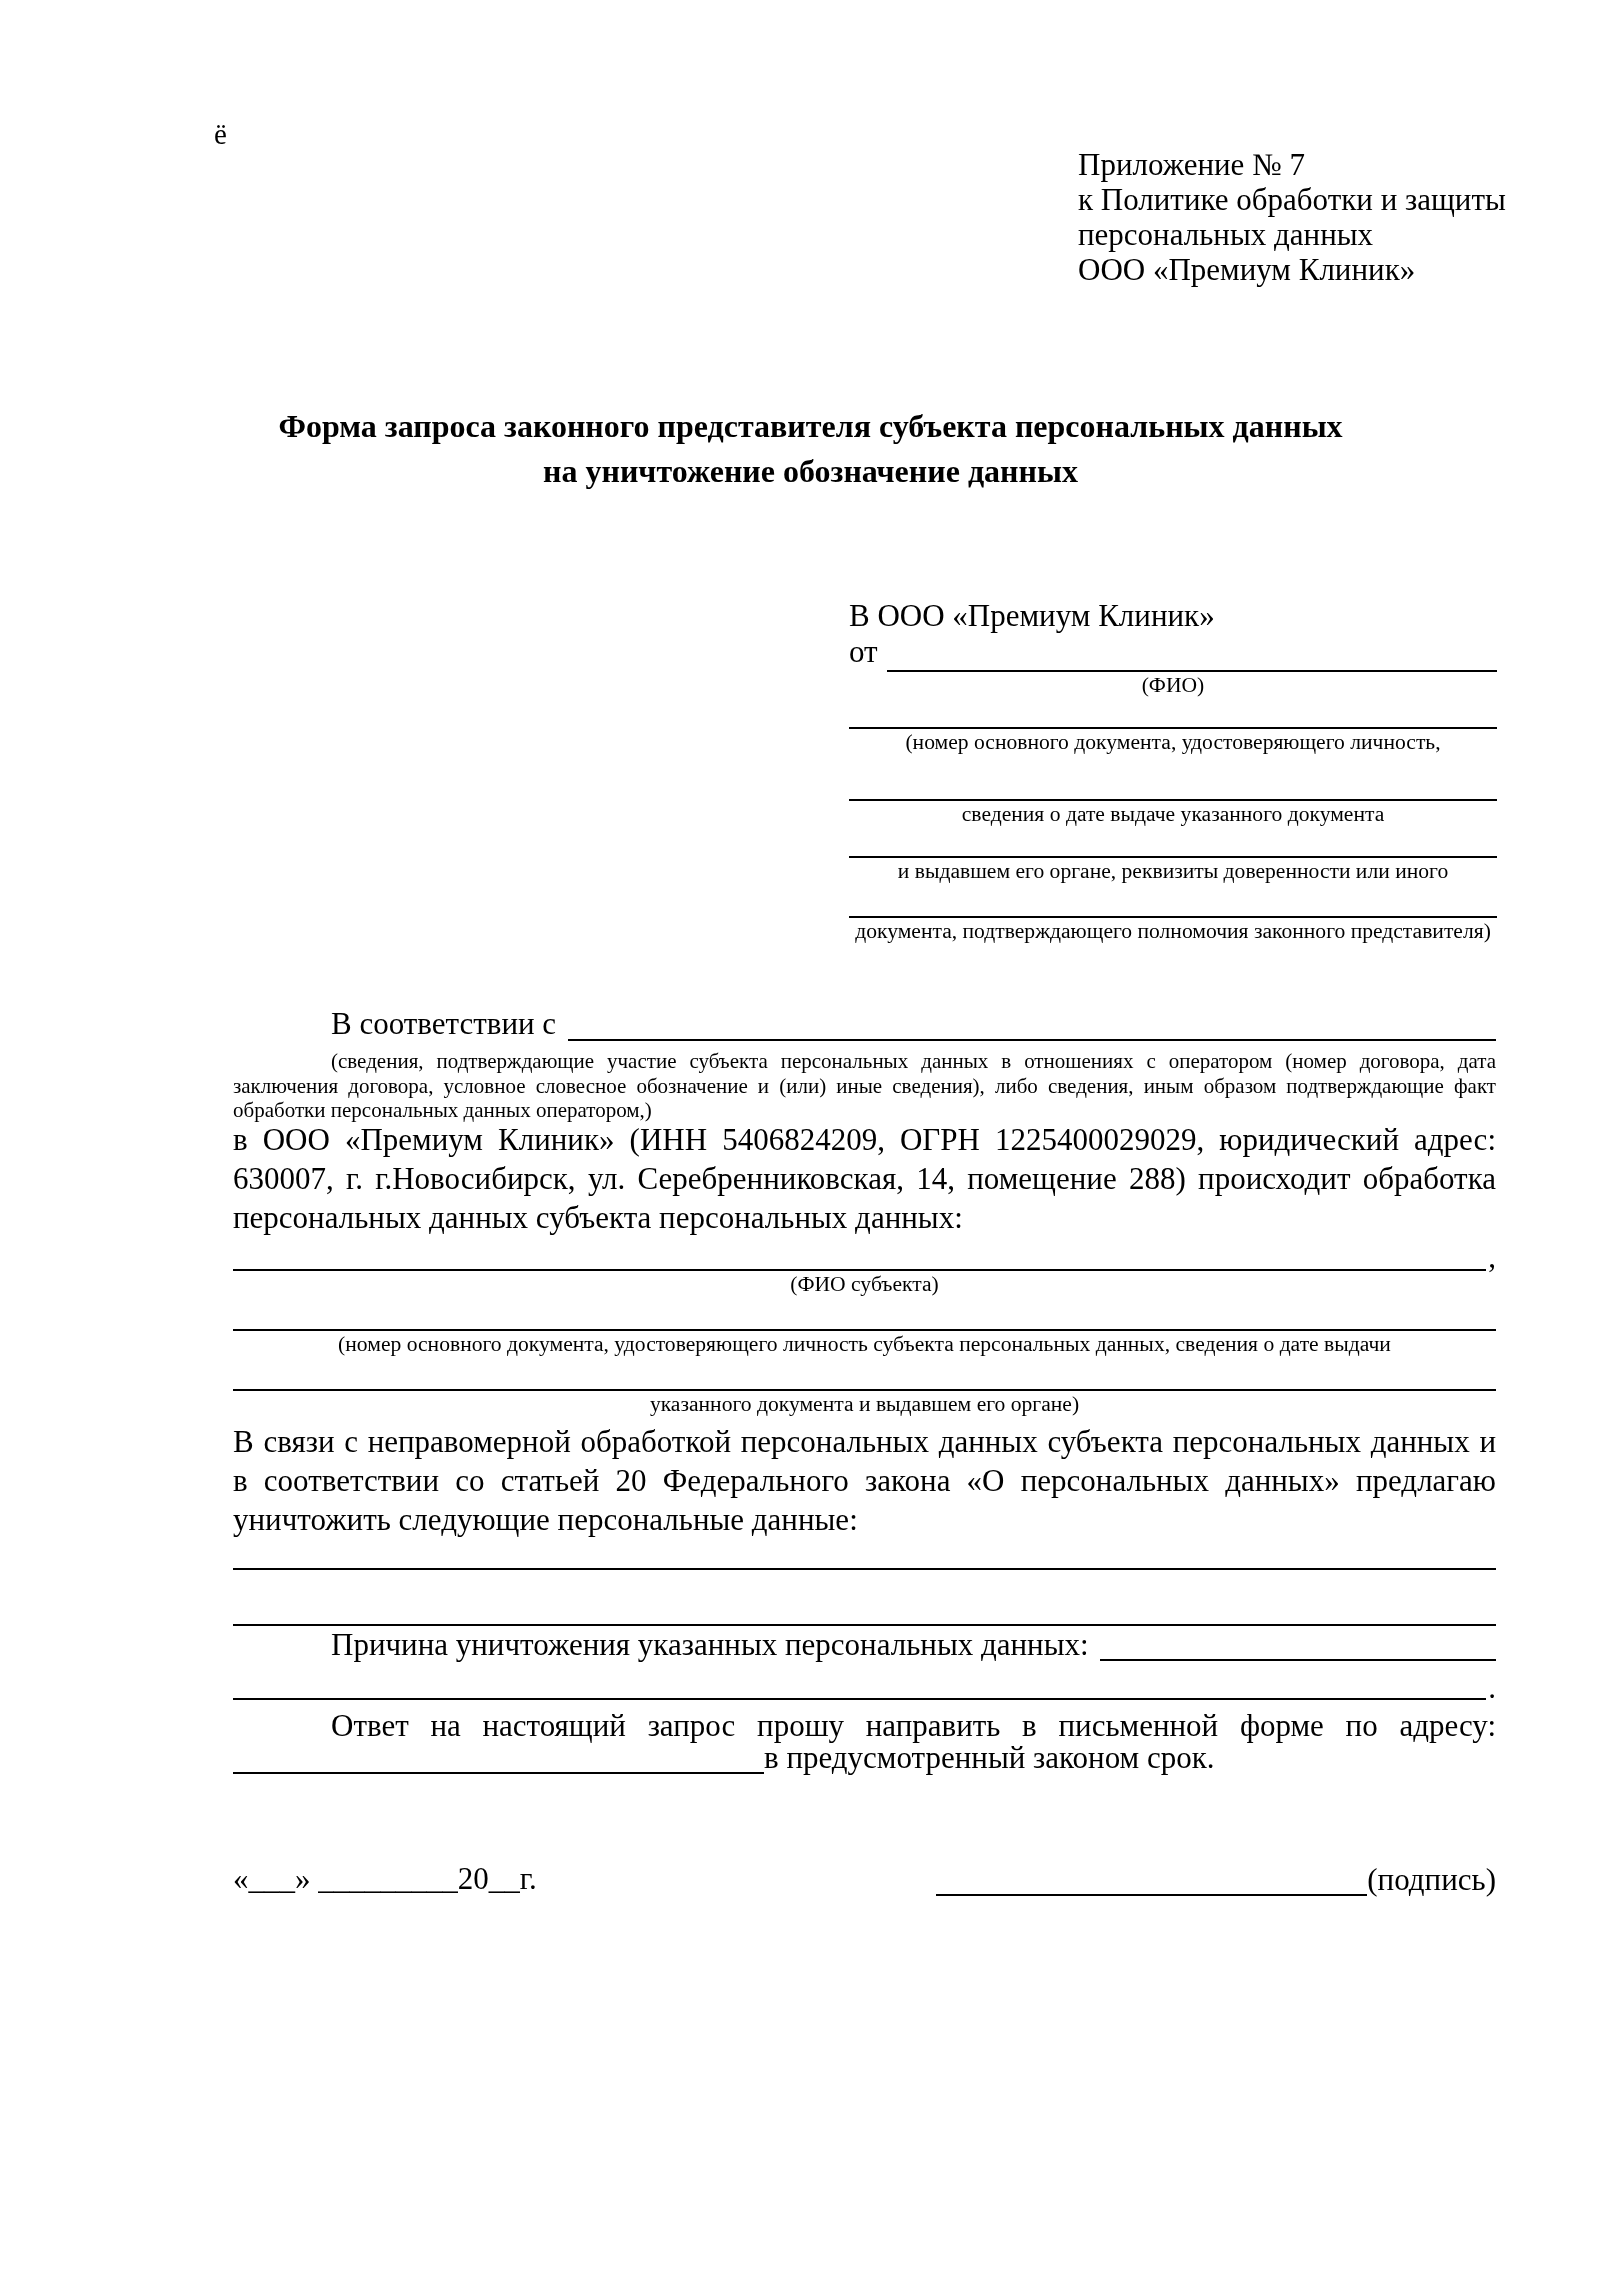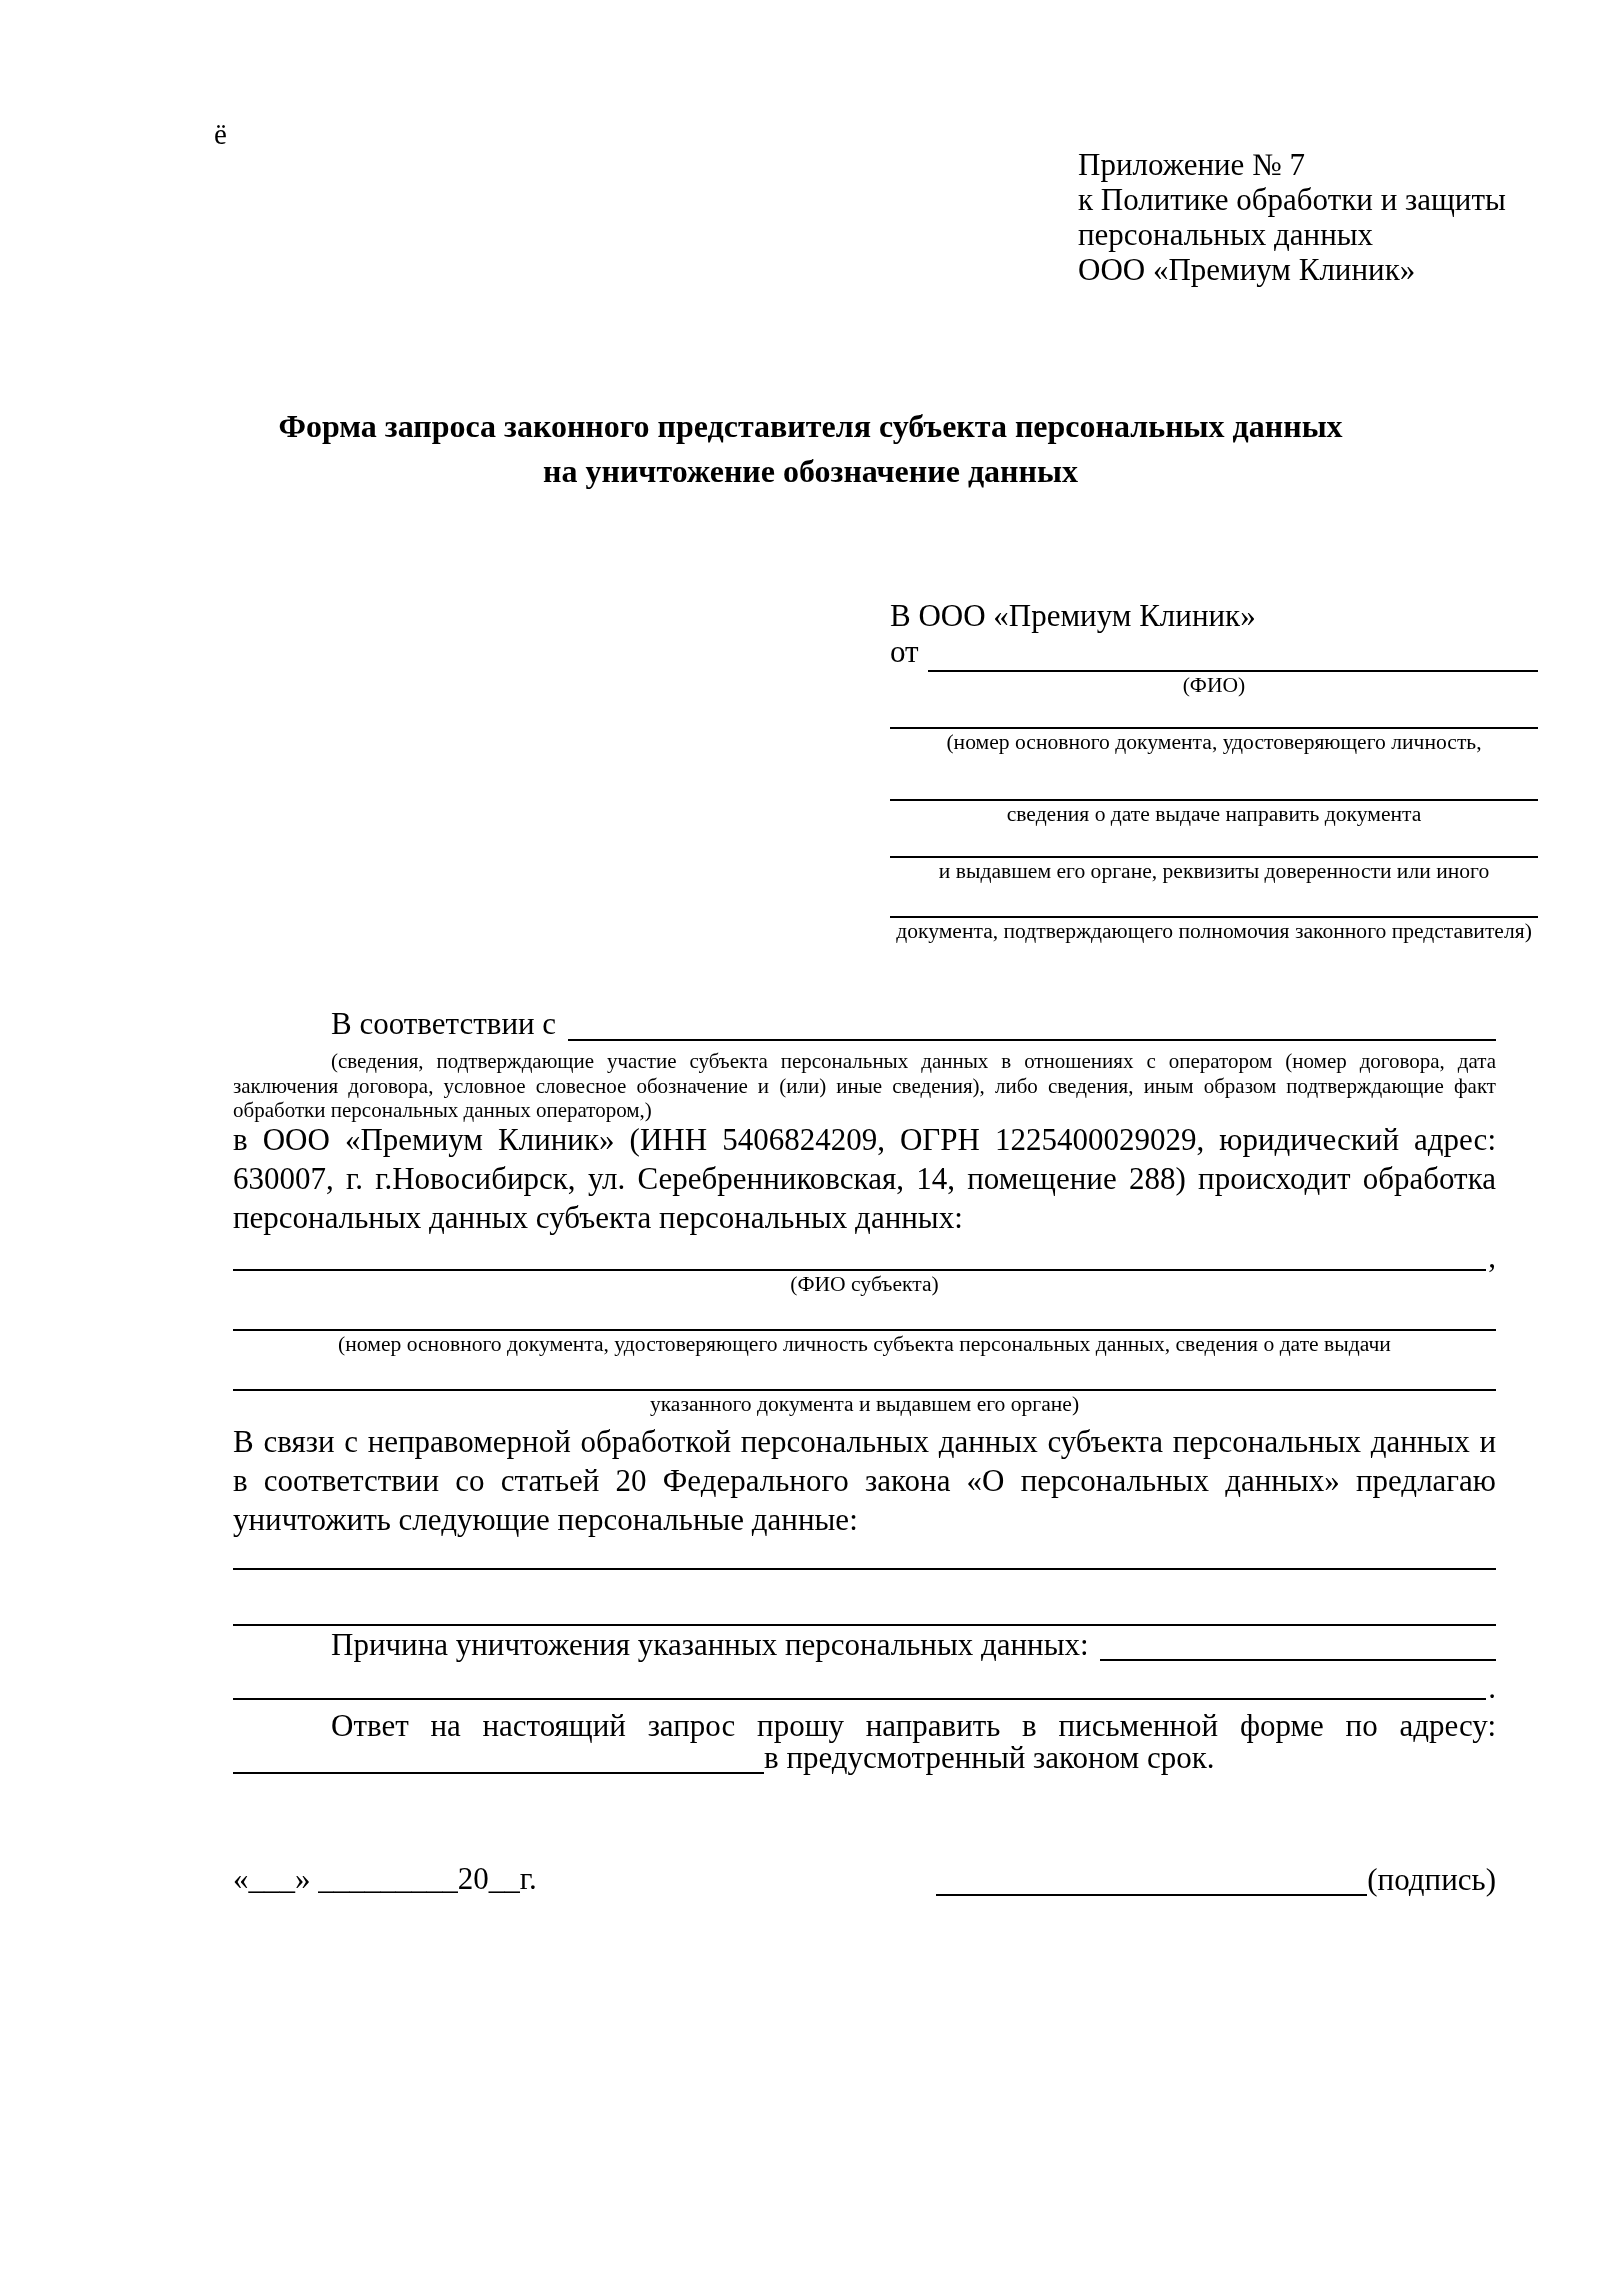--- a/index.html
+++ b/index.html
@@ -26,21 +26,21 @@
   .appendix { left: 1078px; top: 147px; font-size: 31px; line-height: 35px; }
 
   
   .title {
     left: 0; top: 404px; width: 100%;
     text-align: center; font-weight: bold;
     font-size: 32px; line-height: 45px;
   }
 
   
-  .addressee { left: 849px; top: 594px; width: 648px; font-size: 31px; margin-left: 41px; }
+  .addressee { left: 849px; top: 594px; width: 648px; font-size: 31px; }
   .addressee .to { line-height: 43px; }
   .from-row { display: flex; height: 35px; }
   .from-row .lbl { line-height: 29px; }
   .from-row .blank { margin-left: 9.8px; height: 100%; }
   .cap {
     font-size: 21.6px; line-height: 27.4px; text-align: center;
   }
   .fline { height: 27.4px; border-bottom: 2.9px solid #000; }
   .sp31 .fline { height: 30px; }
   .sp45 .fline { height: 44px; }
@@ -142,21 +142,21 @@
       <span class="blank grow ul"></span>
     </div>
     <div class="cap">(ФИО)</div>
 
     <div class="fgroup sp31">
       <div class="fline"></div>
       <div class="cap">(номер основного документа, удостоверяющего личность,</div>
     </div>
     <div class="fgroup sp45">
       <div class="fline"></div>
-      <div class="cap">сведения о дате выдаче направить документа</div>
+      <div class="cap">сведения о дате выдаче указанного документа</div>
     </div>
     <div class="fgroup sp31">
       <div class="fline"></div>
       <div class="cap">и выдавшем его органе, реквизиты доверенности или иного</div>
     </div>
     <div class="fgroup sp33">
       <div class="fline"></div>
       <div class="cap">документа, подтверждающего полномочия законного представителя)</div>
     </div>
   </div>

